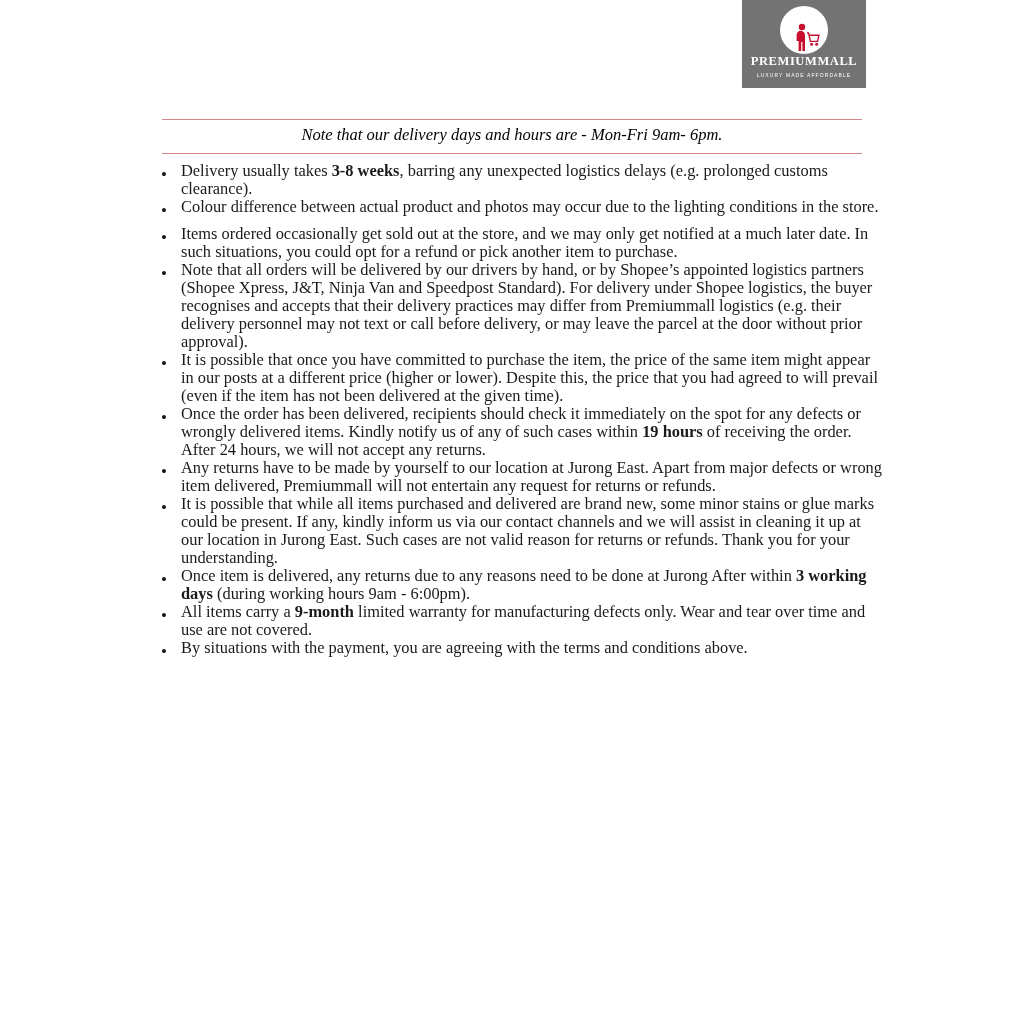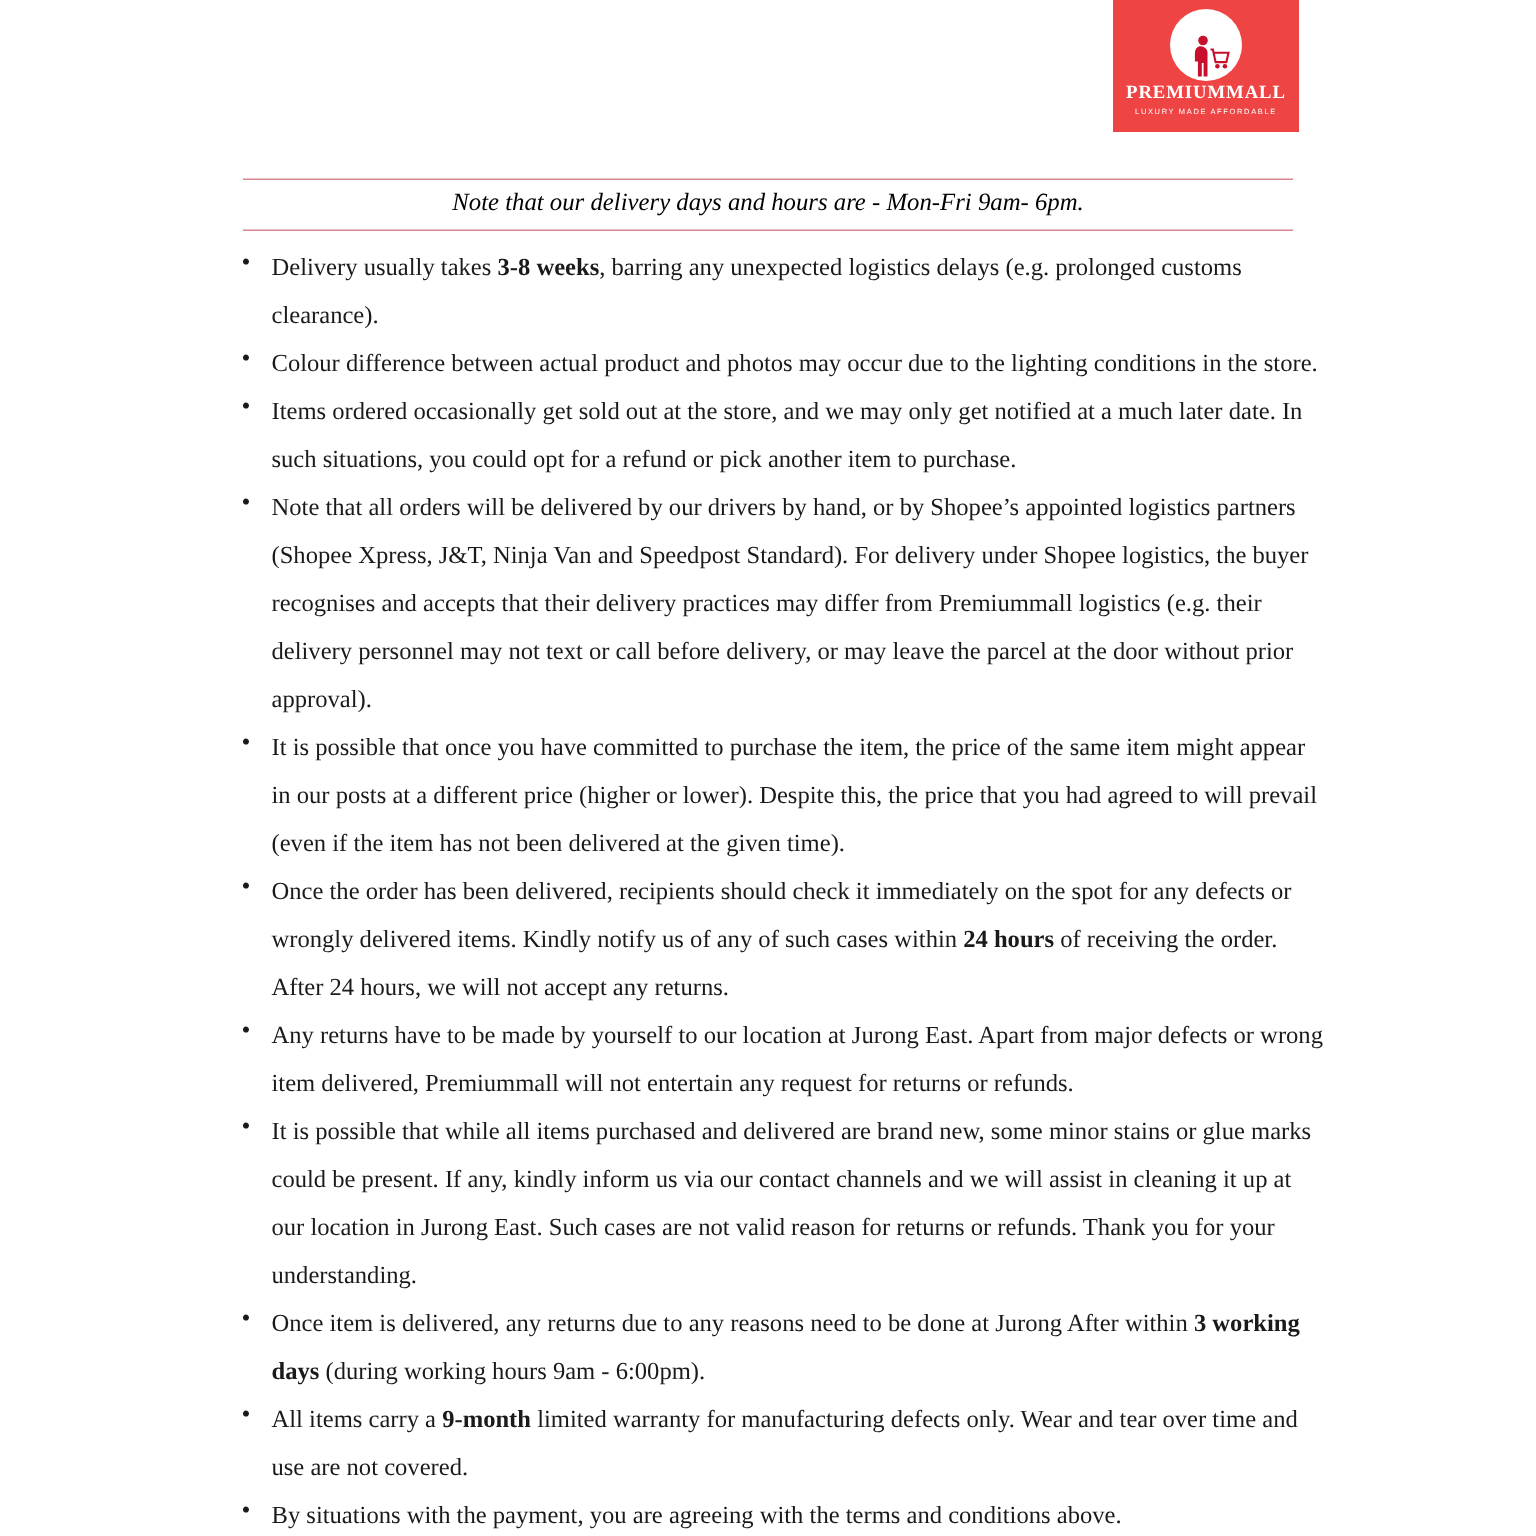--- a/index.html
+++ b/index.html
@@ -23,21 +23,21 @@
     box-sizing: border-box;
   }
 
   
   .logo-box {
     position: absolute;
     top: 0;
     left: 742px;
     width: 124px;
     height: 88px;
-    background: #ef4444;
+    background: #737373;
     display: flex;
     align-items: center;
     justify-content: center;
   }
   .logo-inner {
     position: relative;
     width: 118px;
     height: 84px;
     display: flex;
     flex-direction: column;
@@ -135,21 +135,21 @@
     flex: 0 0 26px;
     font-size: 17px;
     line-height: 26.6px;
     text-align: left;
     padding-left: 6px;
     box-sizing: border-box;
   }
   .term-body {
     flex: 1 1 auto;
     font-size: 16.4px;
-    line-height: 32px;
+    line-height: 18px;
     font-family: "Liberation Serif", serif;
     text-align: left;
   }
   .term-body b { font-weight: bold; }
 </style>
 </head>
 <body>
 
 <div class="page">
 
@@ -192,21 +192,21 @@
       <div class="term">
         <div class="bullet">•</div>
         <div class="term-body"><span>Note that all orders will be delivered by our drivers by hand, or by Shopee’s appointed logistics partners (Shopee Xpress, J&amp;T, Ninja Van and Speedpost Standard). For delivery under Shopee logistics, the buyer recognises and accepts that their delivery practices may differ from Premiummall logistics (e.g. their delivery personnel may not text or call before delivery, or may leave the parcel at the door without prior approval).</span></div>
       </div>
       <div class="term">
         <div class="bullet">•</div>
         <div class="term-body"><span>It is possible that once you have committed to purchase the item, the price of the same item might appear in our posts at a different price (higher or lower). Despite this, the price that you had agreed to will prevail (even if the item has not been delivered at the given time).</span></div>
       </div>
       <div class="term">
         <div class="bullet">•</div>
-        <div class="term-body"><span>Once the order has been delivered, recipients should check it immediately on the spot for any defects or wrongly delivered items. Kindly notify us of any of such cases within </span><b>24 hours</b><span> of receiving the order. After 24 hours, we will not accept any returns.</span></div>
+        <div class="term-body"><span>Once the order has been delivered, recipients should check it immediately on the spot for any defects or wrongly delivered items. Kindly notify us of any of such cases within </span><b>19 hours</b><span> of receiving the order. After 24 hours, we will not accept any returns.</span></div>
       </div>
       <div class="term">
         <div class="bullet">•</div>
         <div class="term-body"><span>Any returns have to be made by yourself to our location at Jurong East. Apart from major defects or wrong item delivered, Premiummall will not entertain any request for returns or refunds.</span></div>
       </div>
       <div class="term">
         <div class="bullet">•</div>
         <div class="term-body"><span>It is possible that while all items purchased and delivered are brand new, some minor stains or glue marks could be present. If any, kindly inform us via our contact channels and we will assist in cleaning it up at our location in Jurong East. Such cases are not valid reason for returns or refunds. Thank you for your understanding.</span></div>
       </div>
       <div class="term">

